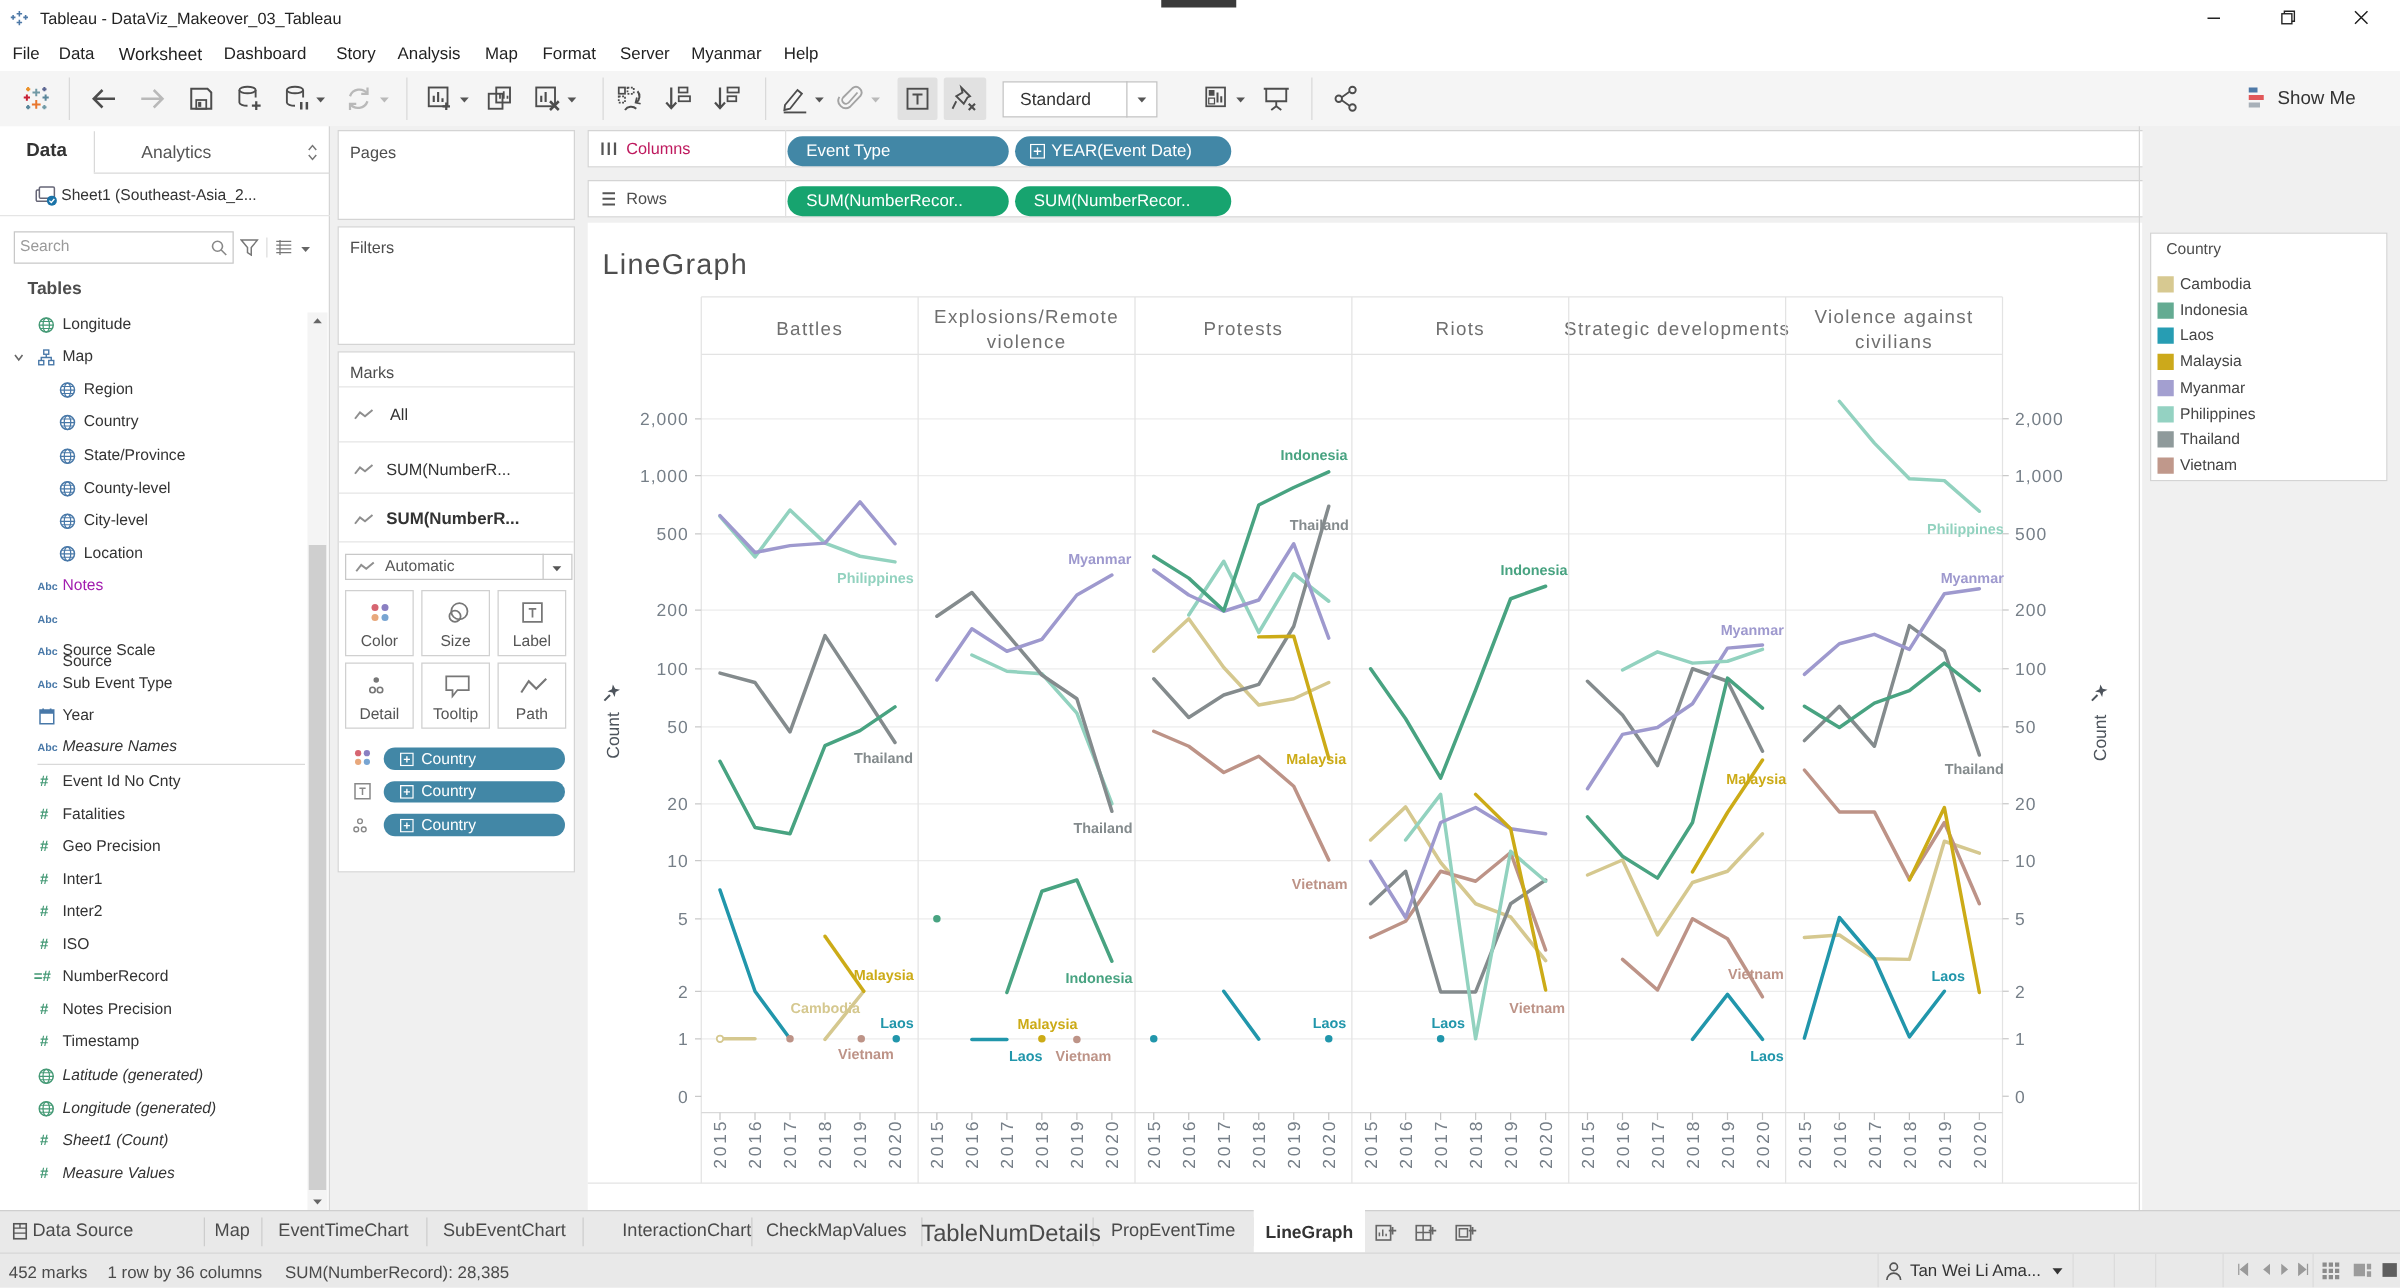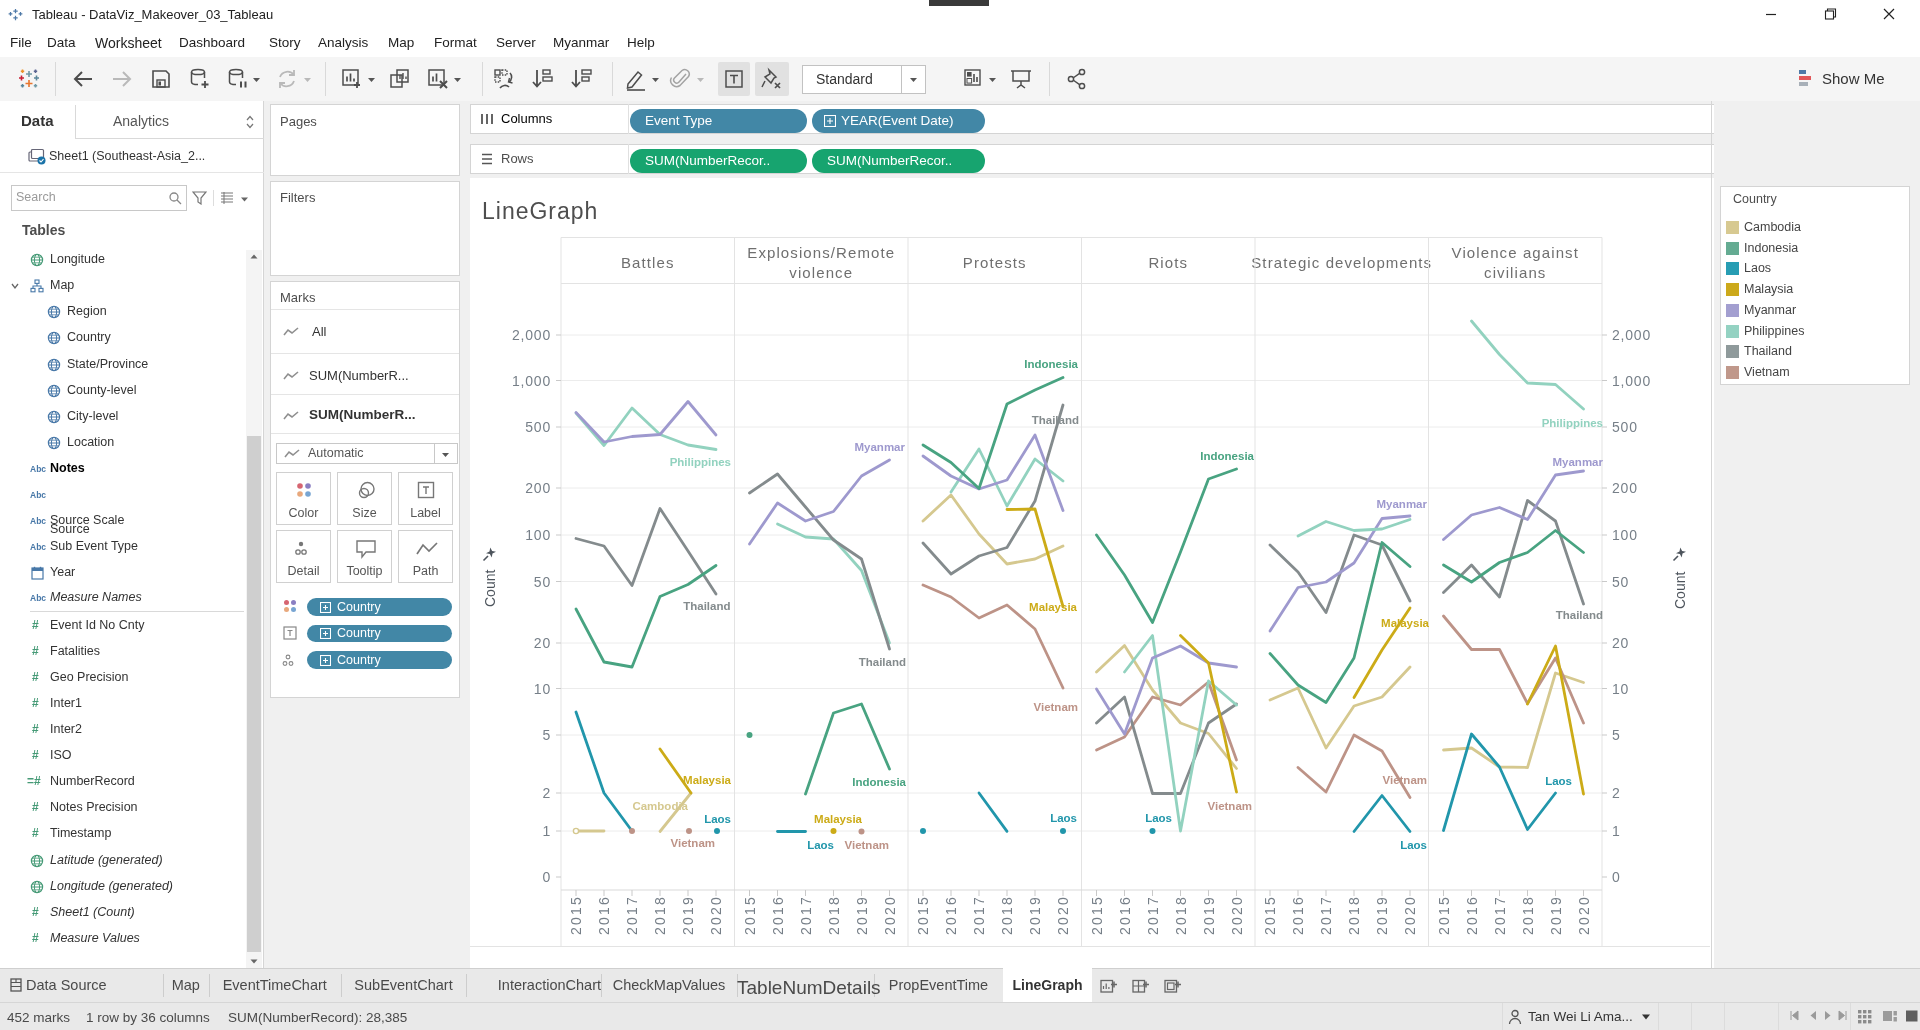--- a/index.html
+++ b/index.html
@@ -272,21 +272,21 @@
 <div class="tx" style="left:67px;top:408.5px;font-size:12.5px;color:#333;">City-level</div>
 <svg class="ab" style="left:47px;top:435.5px" width="14" height="14" viewBox="0 0 14 14">
     <circle cx="7" cy="7" r="5.6" fill="none" stroke="#4878a8" stroke-width="1.2"></circle>
     <ellipse cx="7" cy="7" rx="2.6" ry="5.6" fill="none" stroke="#4878a8" stroke-width="1"></ellipse>
     <line x1="1.4" y1="7" x2="12.6" y2="7" stroke="#4878a8" stroke-width="1"></line>
     <line x1="2.2" y1="4.2" x2="11.8" y2="4.2" stroke="#4878a8" stroke-width="0.8"></line>
     <line x1="2.2" y1="9.8" x2="11.8" y2="9.8" stroke="#4878a8" stroke-width="0.8"></line>
   </svg>
 <div class="tx" style="left:67px;top:434.5px;font-size:12.5px;color:#333;">Location</div>
 <div class="tx" style="left:30px;top:463.5px;font-size:8.5px;font-weight:bold;color:#4878a8">Abc</div>
-<div class="tx" style="left:50px;top:460.5px;font-size:12.5px;color:#000000;font-weight:bold;">Notes</div>
+<div class="tx" style="left:50px;top:460.5px;font-size:12.5px;color:#a21caf;">Notes</div>
 <div class="tx" style="left:30px;top:489.5px;font-size:8.5px;font-weight:bold;color:#4878a8">Abc</div>
 <div class="tx" style="left:50px;top:486.5px;font-size:12.5px;color:#333;margin-top:35px;">Source</div>
 <div class="tx" style="left:30px;top:515.5px;font-size:8.5px;font-weight:bold;color:#4878a8">Abc</div>
 <div class="tx" style="left:50px;top:512.5px;font-size:12.5px;color:#333;">Source Scale</div>
 <div class="tx" style="left:30px;top:541.5px;font-size:8.5px;font-weight:bold;color:#4878a8">Abc</div>
 <div class="tx" style="left:50px;top:538.5px;font-size:12.5px;color:#333;">Sub Event Type</div>
 <svg class="ab" style="left:31px;top:565.5px" width="13" height="14" viewBox="0 0 13 14">
     <rect x="1" y="2" width="11" height="11" fill="none" stroke="#4878a8" stroke-width="1.2"></rect>
     <rect x="1" y="2" width="11" height="3" fill="#4878a8"></rect>
     <line x1="3.5" y1="0.8" x2="3.5" y2="3" stroke="#4878a8" stroke-width="1.4"></line>
@@ -444,21 +444,21 @@
 <svg class="ab" style="left:320px;top:654.5px" width="11" height="11" viewBox="0 0 11 11">
     <rect x="0.5" y="0.5" width="10" height="10" fill="none" stroke="#fff" stroke-width="1.1"></rect>
     <path d="M3,5.5 h5 M5.5,3 v5" stroke="#fff" stroke-width="1.1"></path>
   </svg>
 <div class="tx" style="left:337px;top:652.5px;font-size:12.5px;color:#fff">Country</div>
 <div class="ab" style="left:470px;top:104px;width:1444px;height:30px;background:#fff;border:1px solid #d4d4d4"></div>
 <div class="ab" style="left:628px;top:104px;width:1px;height:30px;background:#e0e0e0"></div>
 <svg class="ab" style="left:480px;top:112px" width="14" height="14" viewBox="0 0 14 14">
     <path d="M2,2 v10 M7,2 v10 M12,2 v10" stroke="#555" stroke-width="1.8"></path>
   </svg>
-<div class="tx" style="left:501px;top:111px;font-size:13px;color:#000000">Columns</div>
+<div class="tx" style="left:501px;top:111px;font-size:13px;color:#be185d">Columns</div>
 <div class="ab" style="left:630px;top:108.5px;width:177px;height:24px;background:#4287a6;border-radius:12px"></div>
 <div class="tx" style="left:645px;top:112.5px;font-size:13.5px;color:#fff">Event Type</div>
 <div class="ab" style="left:812px;top:108.5px;width:173px;height:24px;background:#4287a6;border-radius:12px"></div>
 <svg class="ab" style="left:824px;top:114.5px" width="12" height="12" viewBox="0 0 12 12">
     <rect x="0.5" y="0.5" width="11" height="11" fill="none" stroke="#fff" stroke-width="1.1"></rect>
     <path d="M3,6 h6 M6,3 v6" stroke="#fff" stroke-width="1.1"></path>
   </svg>
 <div class="tx" style="left:841px;top:112.5px;font-size:13.5px;color:#fff">YEAR(Event Date)</div>
 <div class="ab" style="left:470px;top:144px;width:1444px;height:30px;background:#fff;border:1px solid #d4d4d4"></div>
 <div class="ab" style="left:628px;top:144px;width:1px;height:30px;background:#e0e0e0"></div>

